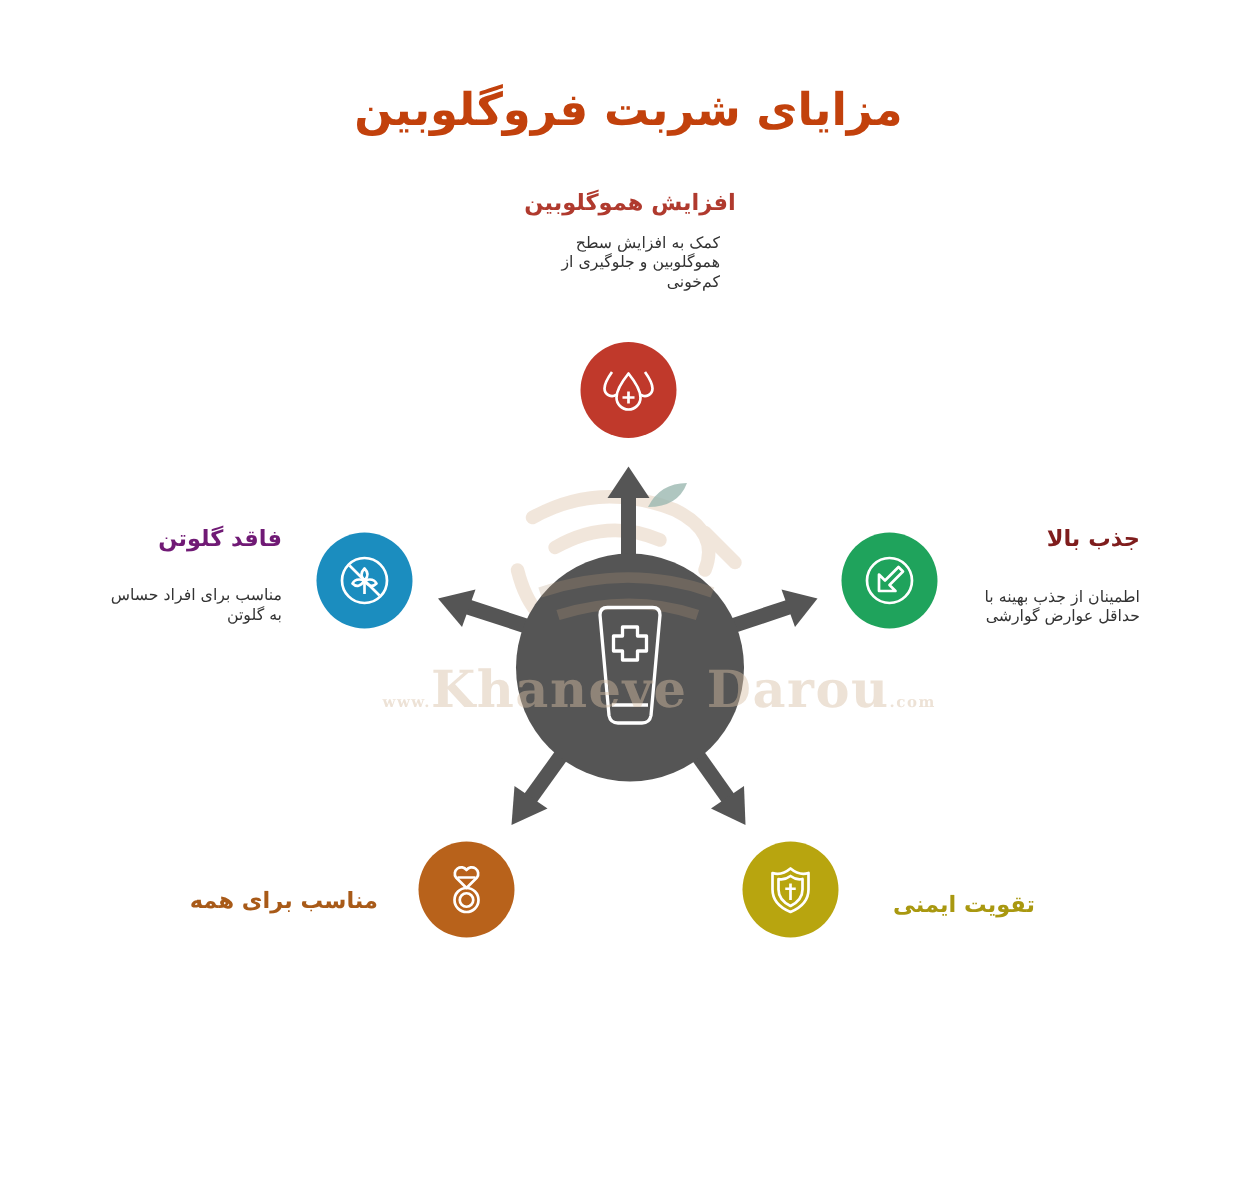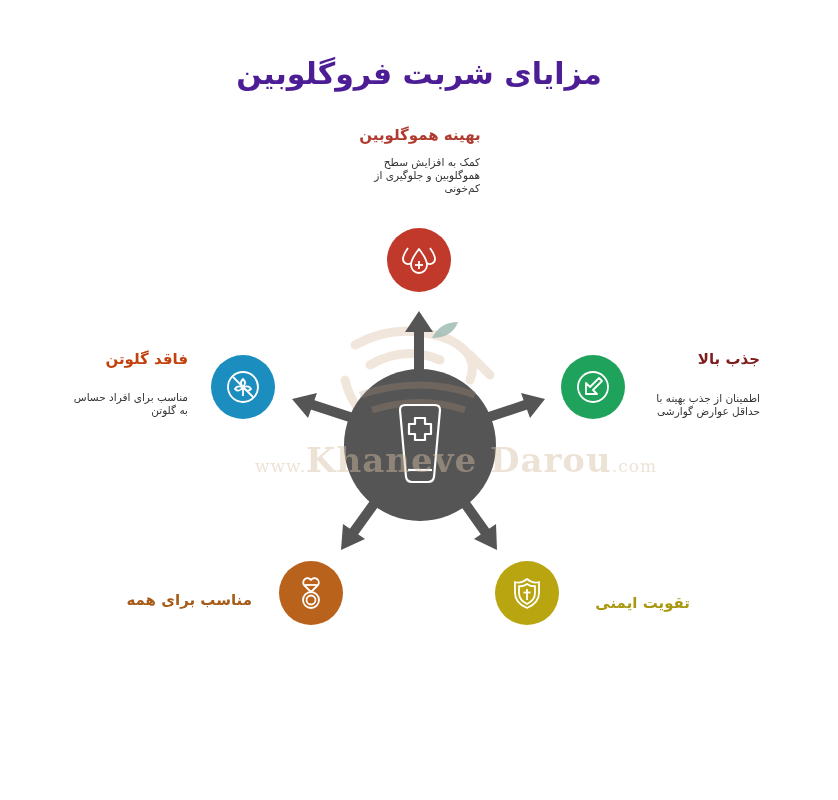--- a/index.html
+++ b/index.html
@@ -2,37 +2,37 @@
 <html><head>
   <meta charset="utf-8">
   <style>
     html, body { margin: 0; padding: 0; }
     body {
       width: 838px; height: 800px; background: #ffffff; position: relative; overflow: hidden;
       font-family: "DejaVu Sans", sans-serif;
     }
     .title {
       position: absolute; left: 0; width: 838px; top: 56px; text-align: center;
-      font-size: 30px; font-weight: bold; color: #4c1d95; direction: rtl;
+      font-size: 30px; font-weight: bold; color: #c2410c; direction: rtl;
     }
     .hub-svg { position: absolute; left: 0; top: 0; width: 838px; height: 800px; }
     .icon-circle {
       position: absolute; width: 64px; height: 64px; border-radius: 50%;
       display: flex; align-items: center; justify-content: center;
     }
     .icon-circle svg { width: 40px; height: 40px; }
     .block { position: absolute; direction: rtl; }
     .block .heading { font-size: 15px; font-weight: bold; white-space: nowrap; }
     .block .desc { font-size: 10.5px; color: #333; line-height: 13px; margin-top: 12px; }
     .watermark {
       position: absolute; left: 255px; top: 440px; width: 340px; text-align: center;
       font-family: "DejaVu Serif", serif; font-size: 34px; font-weight: bold;
       color: rgba(214, 190, 165, 0.45); white-space: nowrap; letter-spacing: 1px;
     }
-    .watermark .small { font-size: 17px; font-weight: normal; }
+    .watermark .small { font-size: 10px; font-weight: bold; }
   </style>
 </head>
 <body>
 
 <div class="title">مزایای شربت فروگلوبین</div>
 
 <svg class="hub-svg" viewBox="0 0 838 800">
 
   <g opacity="0.35" fill="none" stroke="#d9b99a" stroke-width="9" stroke-linecap="round">
     <path d="M355 345 Q400 320 450 340 Q480 355 470 380"></path>
@@ -80,21 +80,21 @@
 <div class="icon-circle" style="left:387px; top:228px; background:#c0392b;">
   <svg viewBox="0 0 40 40" fill="none" stroke="#fff" stroke-width="1.8" stroke-linejoin="round">
     <path d="M9 8 Q4 15 4 19 A5 5 0 0 0 12 23"></path>
     <path d="M31 8 Q36 15 36 19 A5 5 0 0 1 28 23"></path>
     <path d="M20 9 Q12 19 12 25 A8 8 0 0 0 28 25 Q28 19 20 9 Z"></path>
     <line x1="20" y1="21" x2="20" y2="29"></line>
     <line x1="16" y1="25" x2="24" y2="25"></line>
   </svg>
 </div>
 <div class="block" style="left:340px; top:126px; width:160px; text-align:center;">
-  <div class="heading" style="color:#b03a2e;">بهینه هموگلوبین</div>
+  <div class="heading" style="color:#b03a2e;">افزایش هموگلوبین</div>
   <div class="desc" style="width:120px; margin-left:auto; margin-right:auto; text-align:right;">کمک به افزایش سطح هموگلوبین و جلوگیری از کم‌خونی</div>
 </div>
 
 <div class="icon-circle" style="left:561px; top:355px; background:#1fa35c;">
   <svg viewBox="0 0 40 40" fill="none" stroke="#fff" stroke-width="1.8" stroke-linejoin="round">
     <circle cx="20" cy="20" r="15"></circle>
     <path d="M26 11 L29 14 L20 23 L24 27 L13 27 L13 16 L17 20 Z"></path>
   </svg>
 </div>
 <div class="block" style="left:640px; top:350px; width:120px; text-align:right;">
@@ -106,21 +106,21 @@
   <svg viewBox="0 0 40 40" fill="none" stroke="#fff" stroke-width="1.8" stroke-linejoin="round">
     <circle cx="20" cy="20" r="15"></circle>
     <line x1="10" y1="10" x2="30" y2="30"></line>
     <path d="M20 12 Q24 16 20 20 Q16 16 20 12 Z"></path>
     <path d="M20 20 Q26 18 28 22 Q24 26 20 20 Z"></path>
     <path d="M20 20 Q14 18 12 22 Q16 26 20 20 Z"></path>
     <path d="M20 20 L20 29"></path>
   </svg>
 </div>
 <div class="block" style="left:70px; top:350px; width:118px; text-align:right;">
-  <div class="heading" style="color:#c2410c;">فاقد گلوتن</div>
+  <div class="heading" style="color:#701a75;">فاقد گلوتن</div>
   <div class="desc" style="margin-top:23px;">مناسب برای افراد حساس به گلوتن</div>
 </div>
 
 <div class="icon-circle" style="left:279px; top:561px; background:#b8621b;">
   <svg viewBox="0 0 40 40" fill="none" stroke="#fff" stroke-width="1.8" stroke-linejoin="round">
     <path d="M20 19 L13 12 A4 4 0 0 1 20 7 A4 4 0 0 1 27 12 Z"></path>
     <line x1="14" y1="12" x2="26" y2="12"></line>
     <circle cx="20" cy="27" r="8"></circle>
     <circle cx="20" cy="27" r="4.5"></circle>
   </svg>

